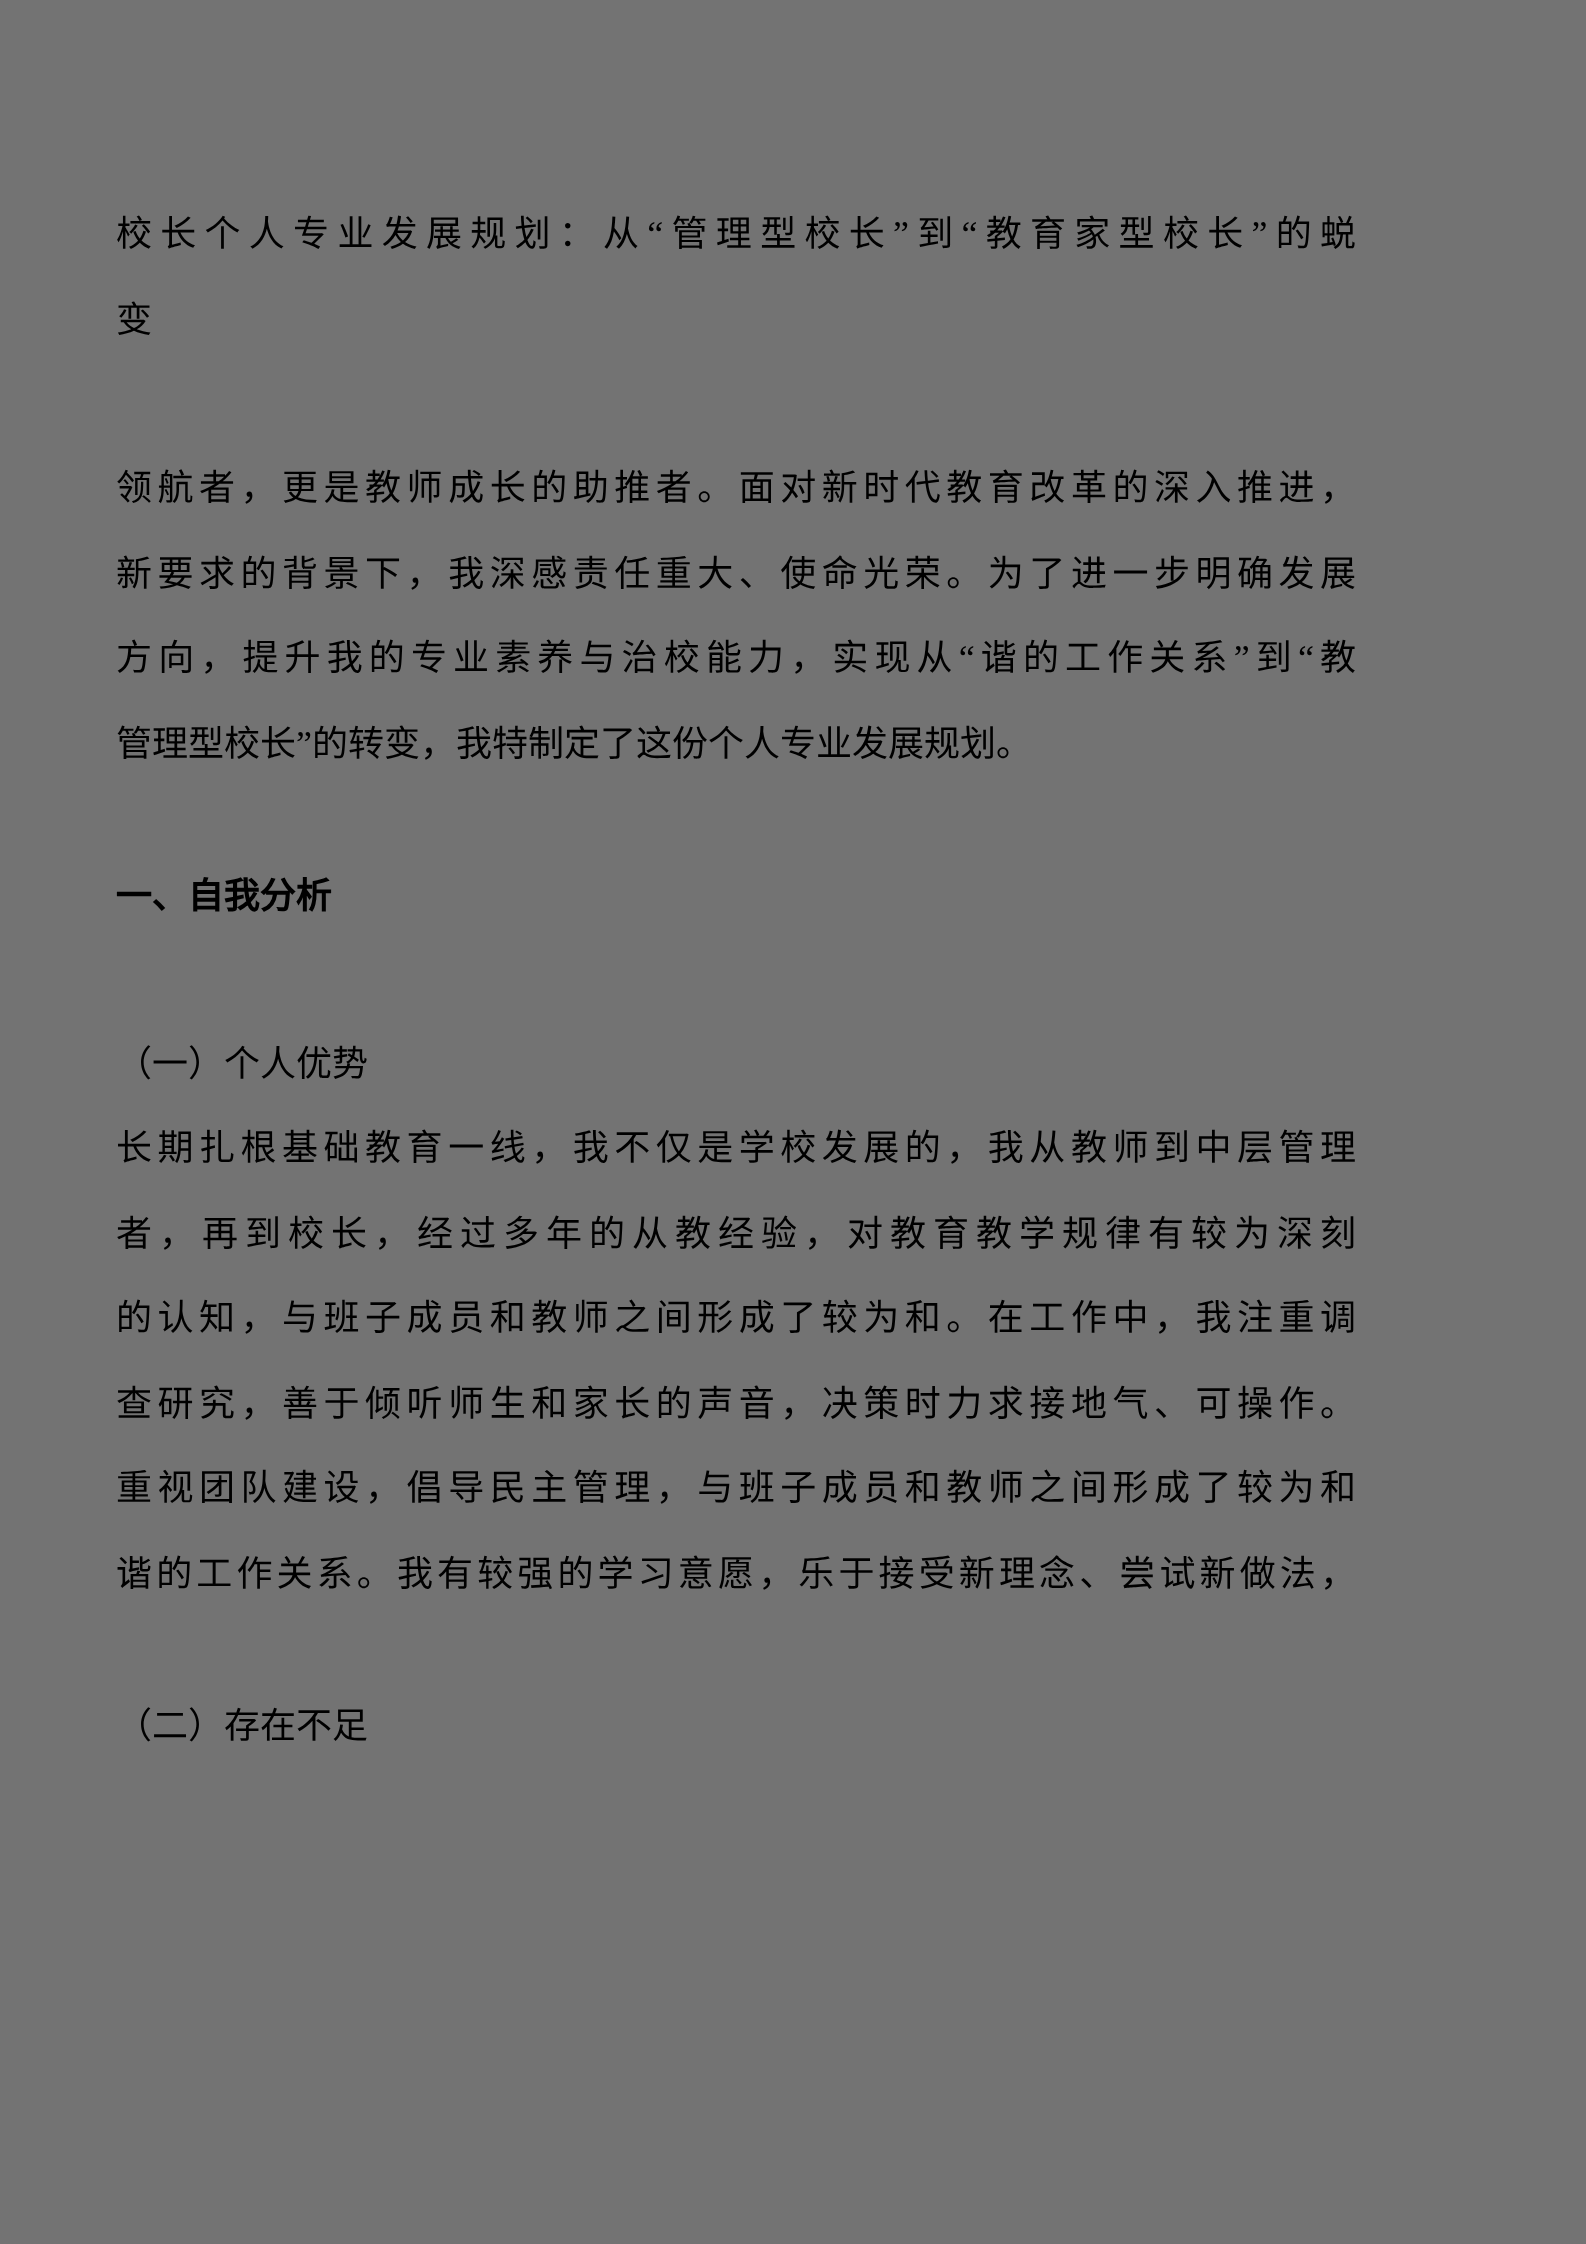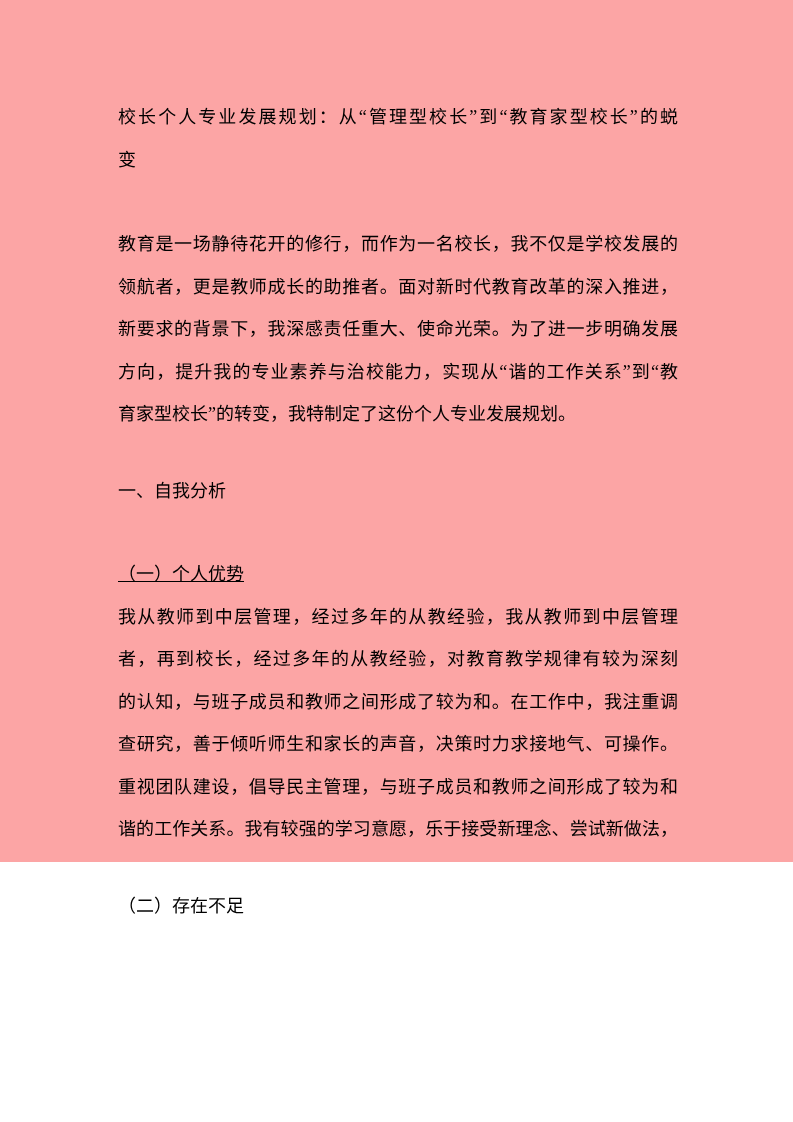--- a/index.html
+++ b/index.html
@@ -8,75 +8,74 @@
     background: #ffffff;
   }
   body {
     width: 793px;
     height: 1122px;
     overflow: hidden;
   }
   .page {
     box-sizing: border-box;
     width: 793px;
-    height: 862px;
-    padding: 96px 115px 0 118px;
-    background: #fca5a5;
+    height: 1122px;
+    padding: 96px 115px 0 58px;
+    background: #737373;
     color: #000000;
     font-family: "Liberation Serif", "DejaVu Serif", serif;
     font-size: 18px;
   }
   .block { margin: 0; }
   
   .line {
     height: 42.5px;
     line-height: 42.5px;
     text-align: justify;
     text-align-last: justify;
     text-justify: inter-character;
     letter-spacing: 0;
   }
   
   .line.end {
     text-align: left;
     text-align-last: left;
   }
   .gap-para   { margin-top: 42px; }  
-  .gap-h1     { margin-top: 34px; }  
-  .gap-h2     { margin-top: 41px; text-decoration: underline; }  
+  .gap-h1     { margin-top: 34px; font-weight: bold; }  
+  .gap-h2     { margin-top: 41px; }  
   .gap-h3     { margin-top: 34px; }  
 </style>
 </head>
 <body>
 
 <div class="page">
 
   <div class="block">
     <div class="line">校长个人专业发展规划：从“管理型校长”到“教育家型校长”的蜕</div>
     <div class="line end">变</div>
   </div>
 
   <div class="block gap-para">
-    <div class="line">教育是一场静待花开的修行，而作为一名校长，我不仅是学校发展的</div>
     <div class="line">领航者，更是教师成长的助推者。面对新时代教育改革的深入推进，</div>
     <div class="line">新要求的背景下，我深感责任重大、使命光荣。为了进一步明确发展</div>
     <div class="line">方向，提升我的专业素养与治校能力，实现从“谐的工作关系”到“教</div>
-    <div class="line end">育家型校长”的转变，我特制定了这份个人专业发展规划。</div>
+    <div class="line end">管理型校长”的转变，我特制定了这份个人专业发展规划。</div>
   </div>
 
   <div class="block gap-h1">
     <div class="line end">一、自我分析</div>
   </div>
 
   <div class="block gap-h2">
     <div class="line end">（一）个人优势</div>
   </div>
 
   <div class="block">
-    <div class="line">我从教师到中层管理，经过多年的从教经验，我从教师到中层管理</div>
+    <div class="line">长期扎根基础教育一线，我不仅是学校发展的，我从教师到中层管理</div>
     <div class="line">者，再到校长，经过多年的从教经验，对教育教学规律有较为深刻</div>
     <div class="line">的认知，与班子成员和教师之间形成了较为和。在工作中，我注重调</div>
     <div class="line">查研究，善于倾听师生和家长的声音，决策时力求接地气、可操作。</div>
     <div class="line">重视团队建设，倡导民主管理，与班子成员和教师之间形成了较为和</div>
     <div class="line">谐的工作关系。我有较强的学习意愿，乐于接受新理念、尝试新做法，</div>
   </div>
 
   <div class="block gap-h3">
     <div class="line end">（二）存在不足</div>
   </div>

